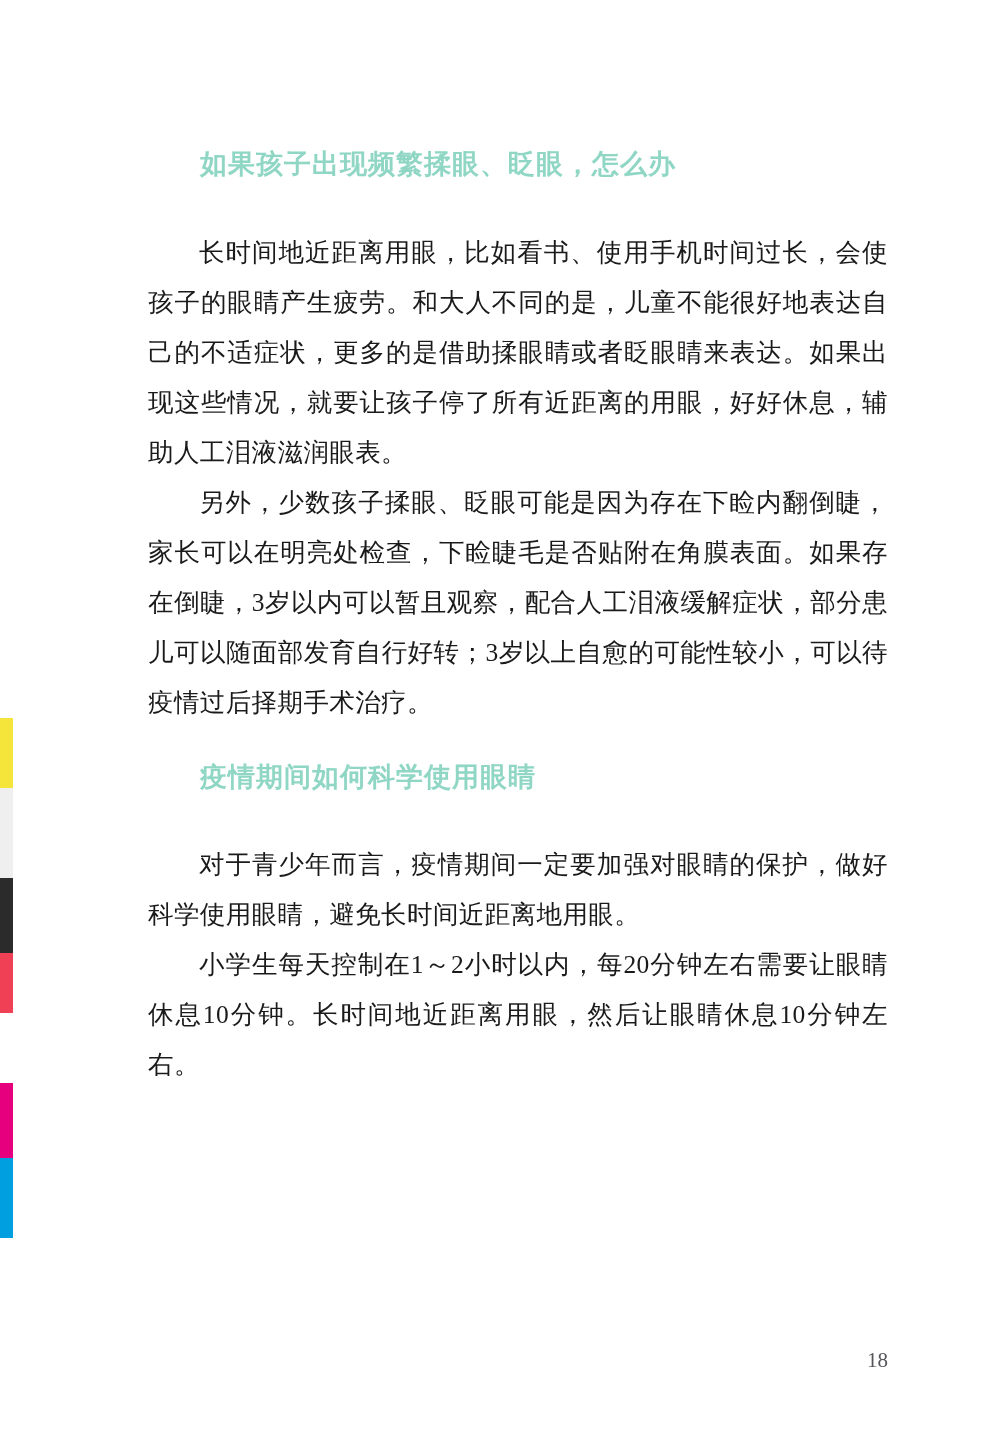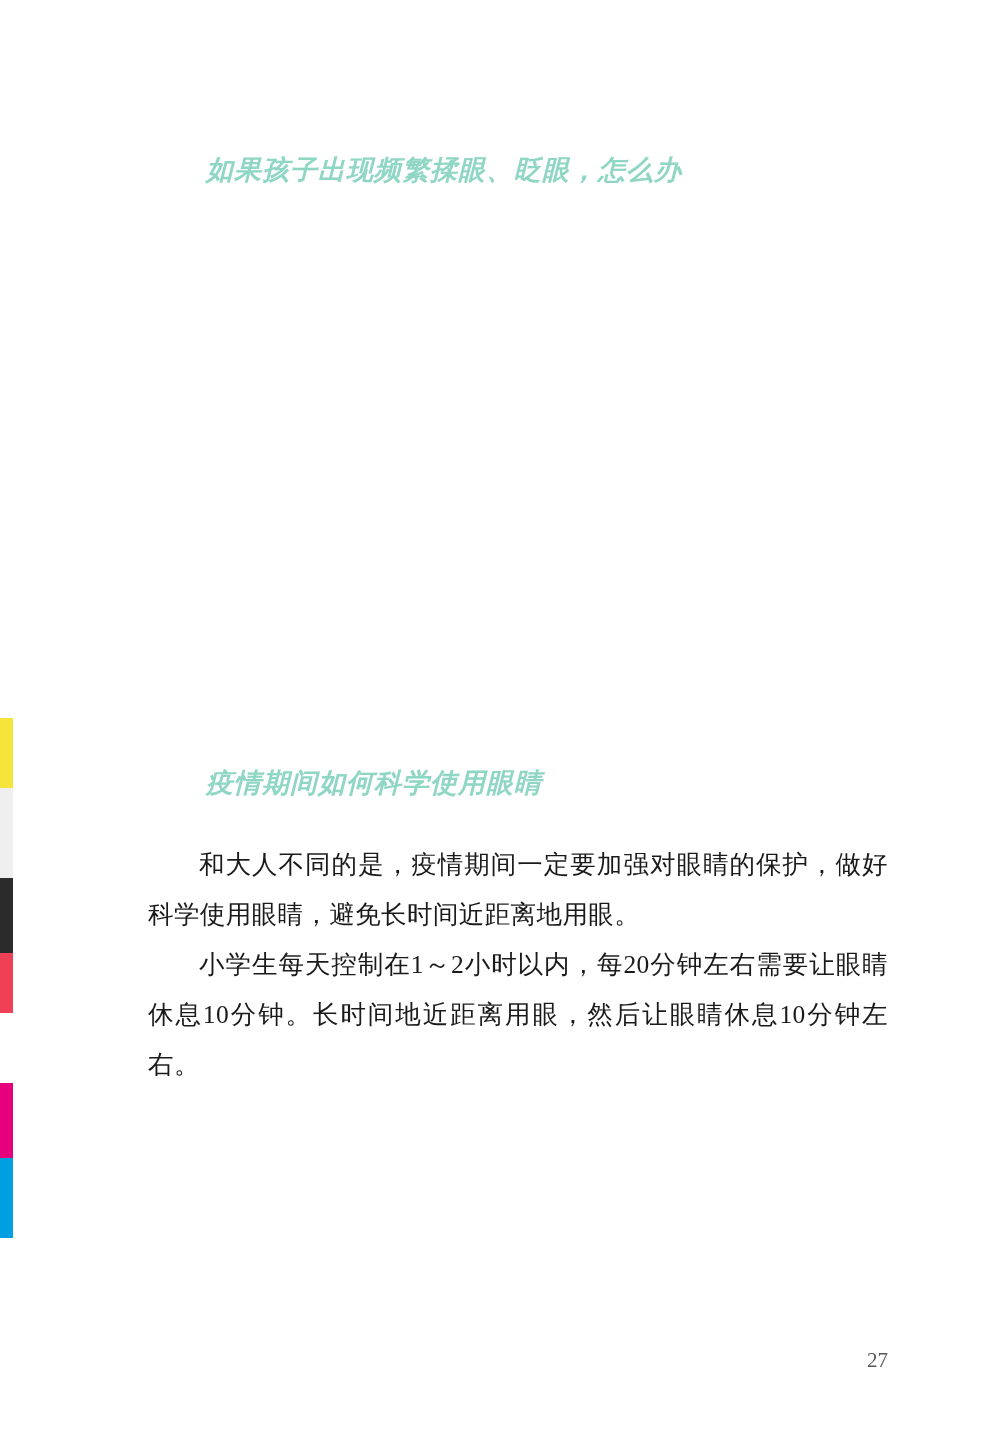--- a/index.html
+++ b/index.html
@@ -41,24 +41,23 @@
     top: 0;
     width: 740px;
   }
 
   h2.section-heading {
     font-family: "DejaVu Sans", sans-serif;
     font-weight: bold;
     font-size: 27px;
     color: #8fd6c4;
     letter-spacing: 1px;
-    margin: 6px;
+    margin: 0;
     padding: 0;
     line-height: 1.4;
-    font-style: italic;
   }
 
   .heading-1-wrap {
     position: absolute;
     left: 52px;
     top: 145px;
   }
   .heading-2-wrap {
     position: absolute;
     left: 52px;
@@ -114,27 +113,29 @@
 </div>
 
 <div class="page">
   <div class="content">
 
     <div class="heading-1-wrap">
       <h2 class="section-heading">如果孩子出现频繁揉眼、眨眼，怎么办</h2>
     </div>
 
     <div class="block-1">
+      <p class="para">长时间地近距离用眼，比如看书、使用手机时间过长，会使孩子的眼睛产生疲劳。和大人不同的是，儿童不能很好地表达自己的不适症状，更多的是借助揉眼睛或者眨眼睛来表达。如果出现这些情况，就要让孩子停了所有近距离的用眼，好好休息，辅助人工泪液滋润眼表。</p>
+      <p class="para">另外，少数孩子揉眼、眨眼可能是因为存在下睑内翻倒睫，家长可以在明亮处检查，下睑睫毛是否贴附在角膜表面。如果存在倒睫，3岁以内可以暂且观察，配合人工泪液缓解症状，部分患儿可以随面部发育自行好转；3岁以上自愈的可能性较小，可以待疫情过后择期手术治疗。</p>
     </div>
 
     <div class="heading-2-wrap">
       <h2 class="section-heading">疫情期间如何科学使用眼睛</h2>
     </div>
 
     <div class="block-2">
-      <p class="para">和大人不同的是，疫情期间一定要加强对眼睛的保护，做好科学使用眼睛，避免长时间近距离地用眼。</p>
+      <p class="para">对于青少年而言，疫情期间一定要加强对眼睛的保护，做好科学使用眼睛，避免长时间近距离地用眼。</p>
       <p class="para">小学生每天控制在1～2小时以内，每20分钟左右需要让眼睛休息10分钟。长时间地近距离用眼，然后让眼睛休息10分钟左右。</p>
     </div>
 
   </div>
 
-  <div class="page-number">27</div>
+  <div class="page-number">18</div>
 </div>
 
 </body></html>

